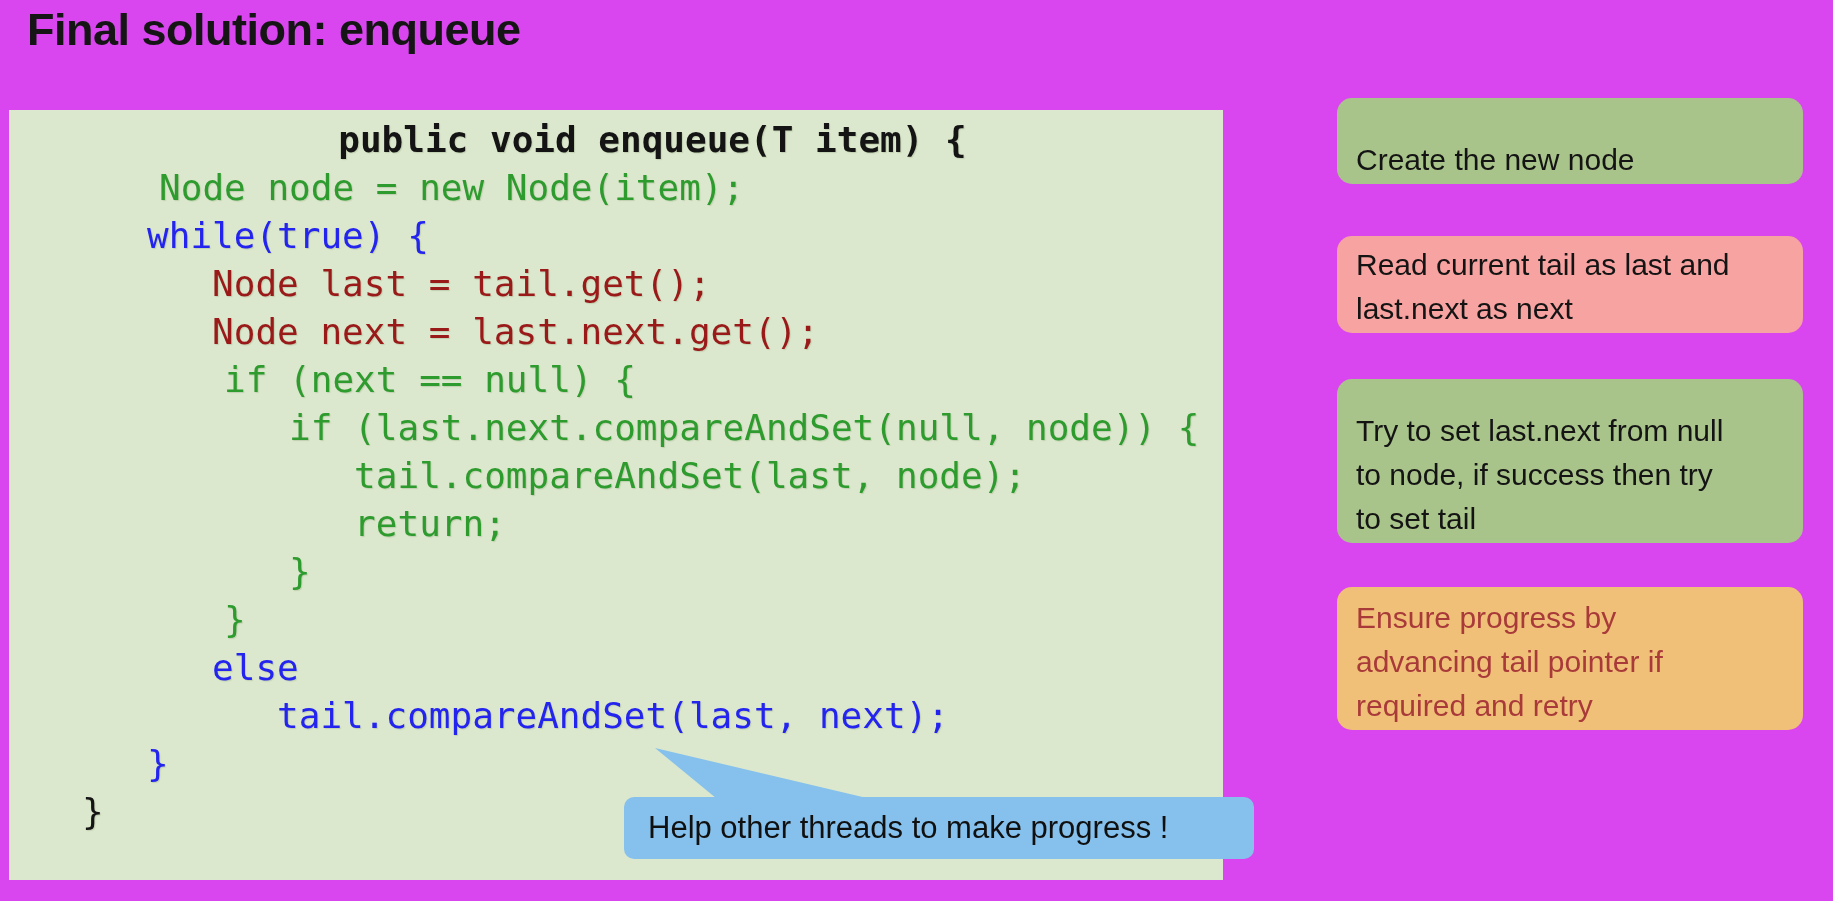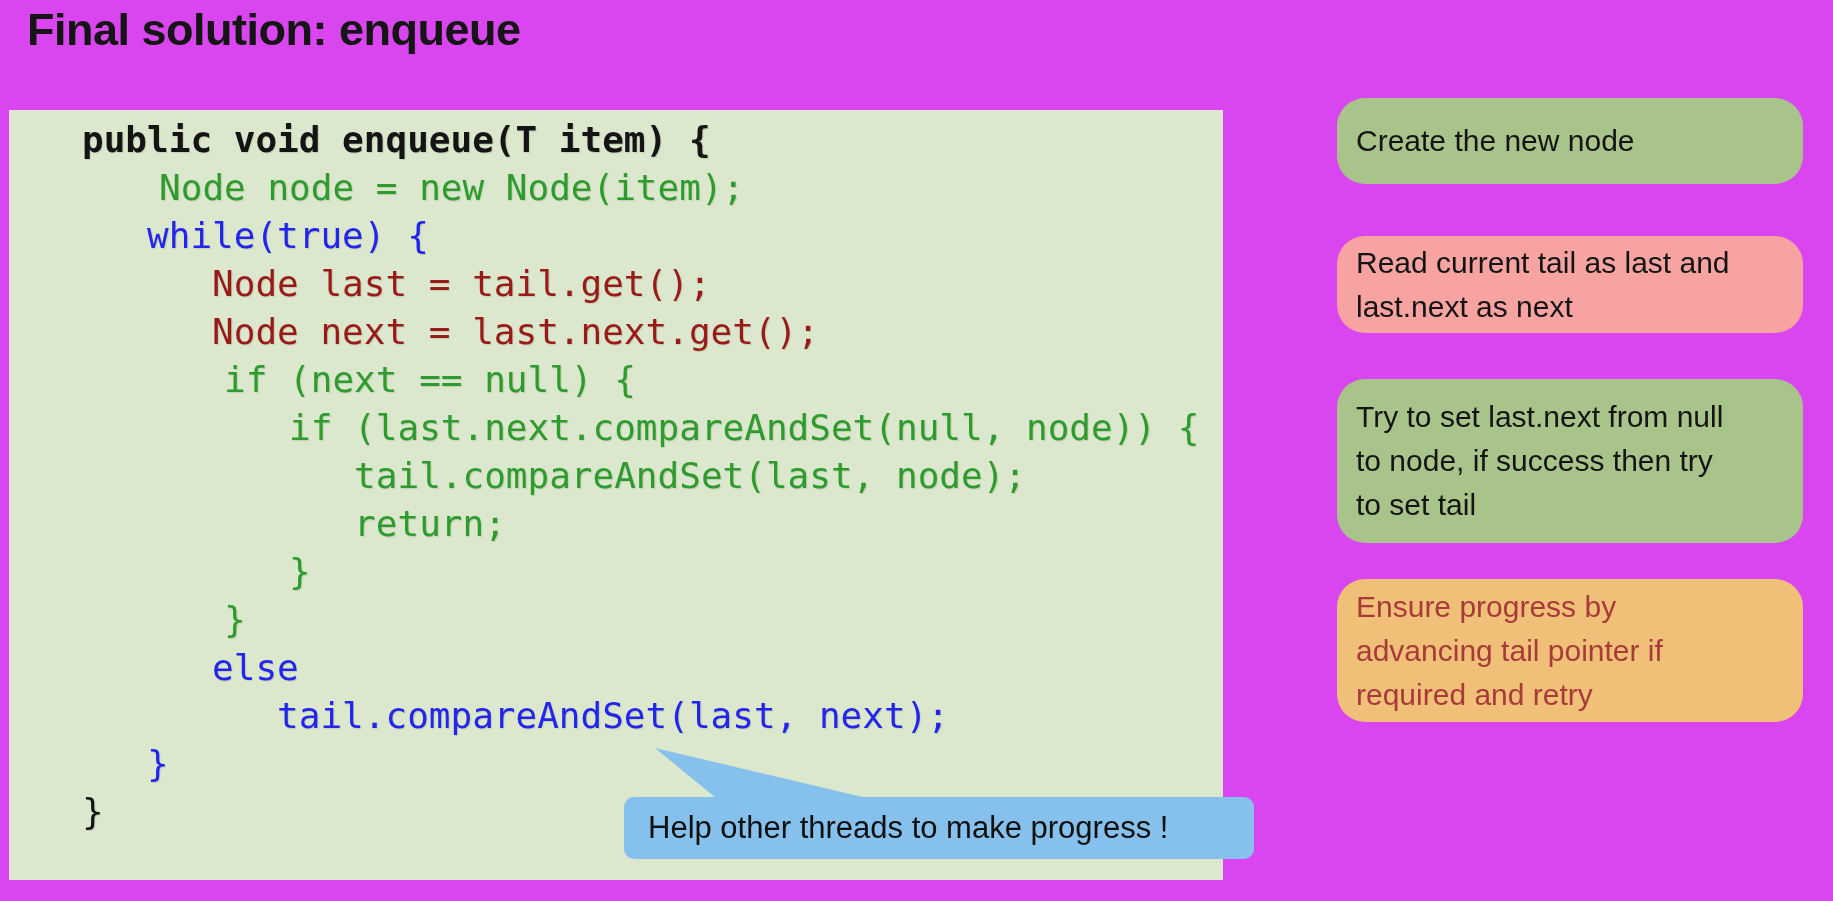--- a/index.html
+++ b/index.html
@@ -36,38 +36,38 @@
     line-height: 48px;
     height: 48px;
     white-space: pre;
     padding-left: 8px;
     text-shadow: 1px 1px 1px rgba(70, 100, 50, 0.18);
   }
   .code-line.black   { color: var(--code-black, #141414); }
   .code-line.green   { color: var(--code-green, #2e9b2e); margin-left: 12px; }
   .code-line.darkred { color: var(--code-darkred, #9a1a1a); }
   .code-line.blue    { color: var(--code-blue, #2424ef); }
-  .code-line.bold    { font-weight: 700; }
+  .code-line.bold    { font-weight: 700; text-align: center; }
   .note {
     position: absolute;
     left: 1337px;
     width: 466px;
     box-sizing: border-box;
-    border-radius: 28px;
+    border-radius: 15px;
     padding: 2px 19px;
     display: flex;
-    align-items: center;
+    align-items: flex-end;
     font-size: 30px;
     line-height: 44px;
     color: var(--note-text, #141414);
     white-space: pre-line;
   }
   .note.green  { background: var(--note-green, #a9c48a); }
   .note.pink   { background: var(--note-pink, #f7a3a1); }
-  .note.orange { background: var(--note-orange, #f0c078); color: var(--note-orange-text, #a93a3a); }
+  .note.orange { background: var(--note-orange, #f0c078); color: var(--note-orange-text, #a93a3a); margin-top: 8px; }
   .note-1 { top: 98px;  height: 86px;  }
   .note-2 { top: 236px; height: 97px;  }
   .note-3 { top: 379px; height: 164px; }
   .note-4 { top: 579px; height: 143px; }
   .callout {
     position: absolute;
     left: 624px;
     top: 797px;
     width: 630px;
     height: 62px;

